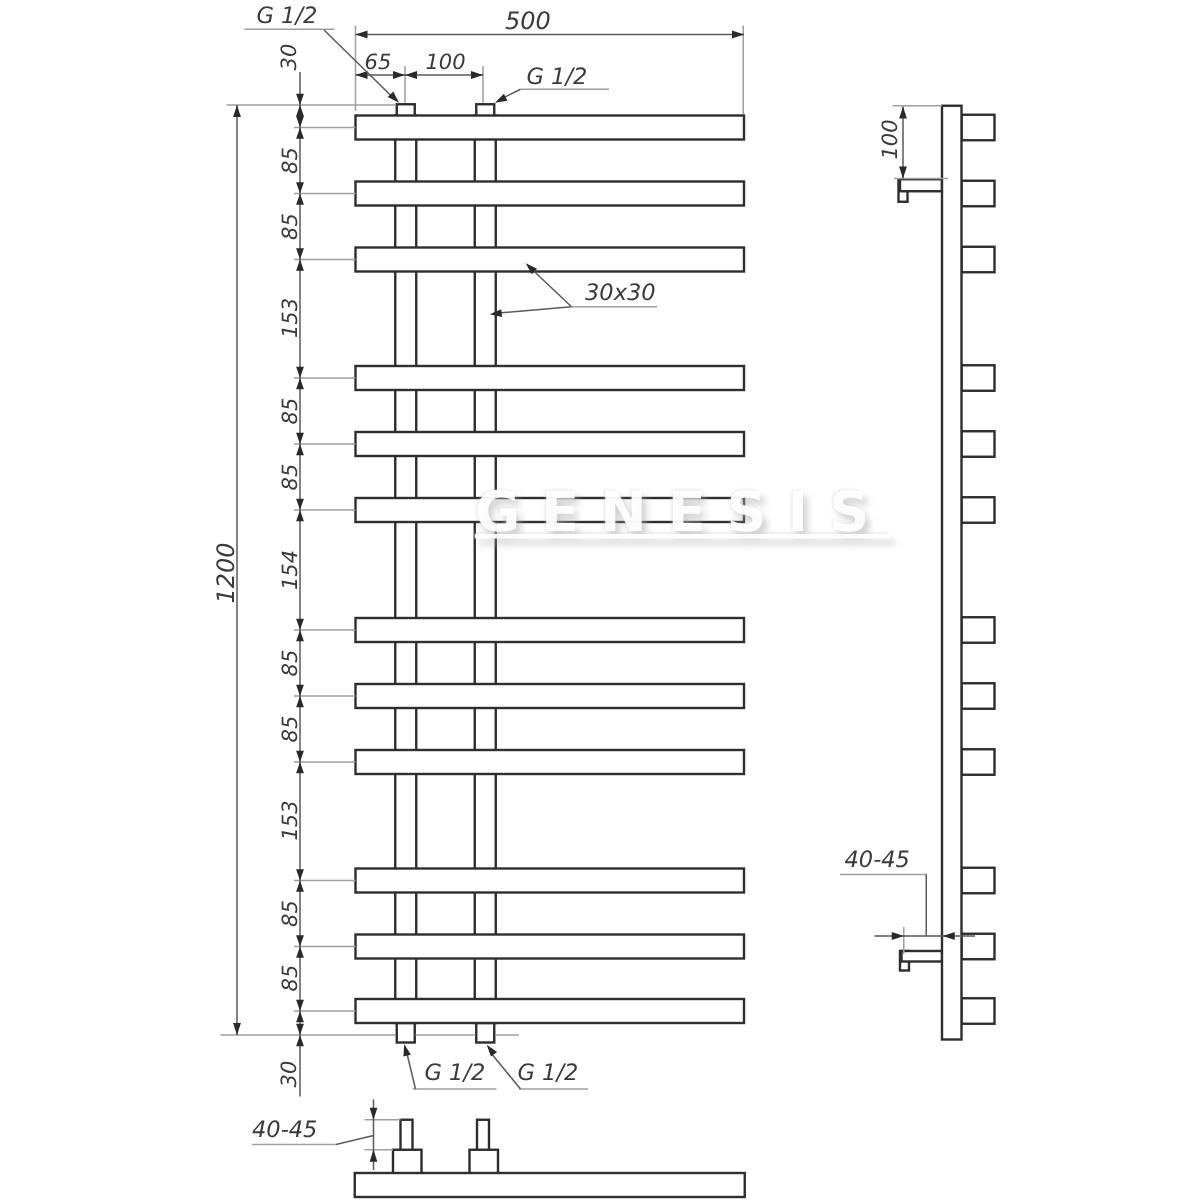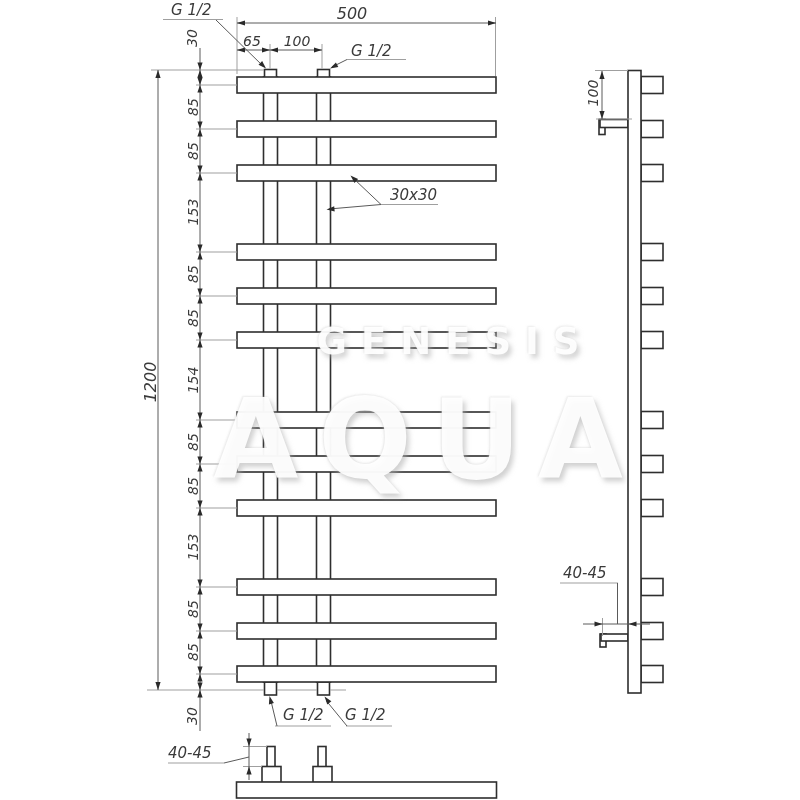--- a/index.html
+++ b/index.html
@@ -9,21 +9,21 @@
   .obj{fill:#ffffff;stroke:#2e2e2e;stroke-width:1.6;}
   .dim{stroke:#5a5a5a;stroke-width:1;fill:none;}
   .ext{stroke:#9f9f9f;stroke-width:1;fill:none;}
   .arr{fill:#2a2a2a;stroke:none;}
   .t{font-family:"DejaVu Sans",sans-serif;font-style:italic;font-size:14px;fill:#3a3a3a;}
   .t15{font-size:15px;}
   .t16{font-size:16px;}
   .watermark{position:absolute;pointer-events:none;white-space:nowrap;
              font-weight:700;color:rgba(255,255,255,0.92);
              text-shadow:3px 4px 5px rgba(172,172,172,0.55), -1px -1px 2px rgba(200,200,200,0.35);}
-  .wm1{left:455px;top:320px;transform:translateX(-50%);font-size:37px;letter-spacing:14px;}
+  .wm1{left:455px;top:320px;transform:translateX(-50%);font-size:37px;letter-spacing:14px;text-decoration:underline;}
   .wm2{left:428px;top:376px;transform:translateX(-50%);font-size:110px;letter-spacing:20px;}
 </style>
 </head>
 <body>
 
 <div class="canvas">
 <svg width="800" height="800" viewBox="0 0 800 800">
 
   <g>
     <rect class="obj" x="263.5" y="77" width="14" height="605"></rect>
@@ -178,14 +178,13 @@
       <path class="dim" d="M224 763 L249 757 M249 733 V780"></path>
       <polygon class="arr" points="249,746.5 246.4,738.5 251.6,738.5"></polygon>
       <polygon class="arr" points="249,766.5 246.4,774.5 251.6,774.5"></polygon>
       <text class="t t15" x="168" y="758">40-45</text>
     </g>
 
   </g>
 </svg>
 
 <div class="watermark wm1">GENESIS</div>
-<div class="watermark wm2">AQUA</div>
 </div>
 
 </body></html>

